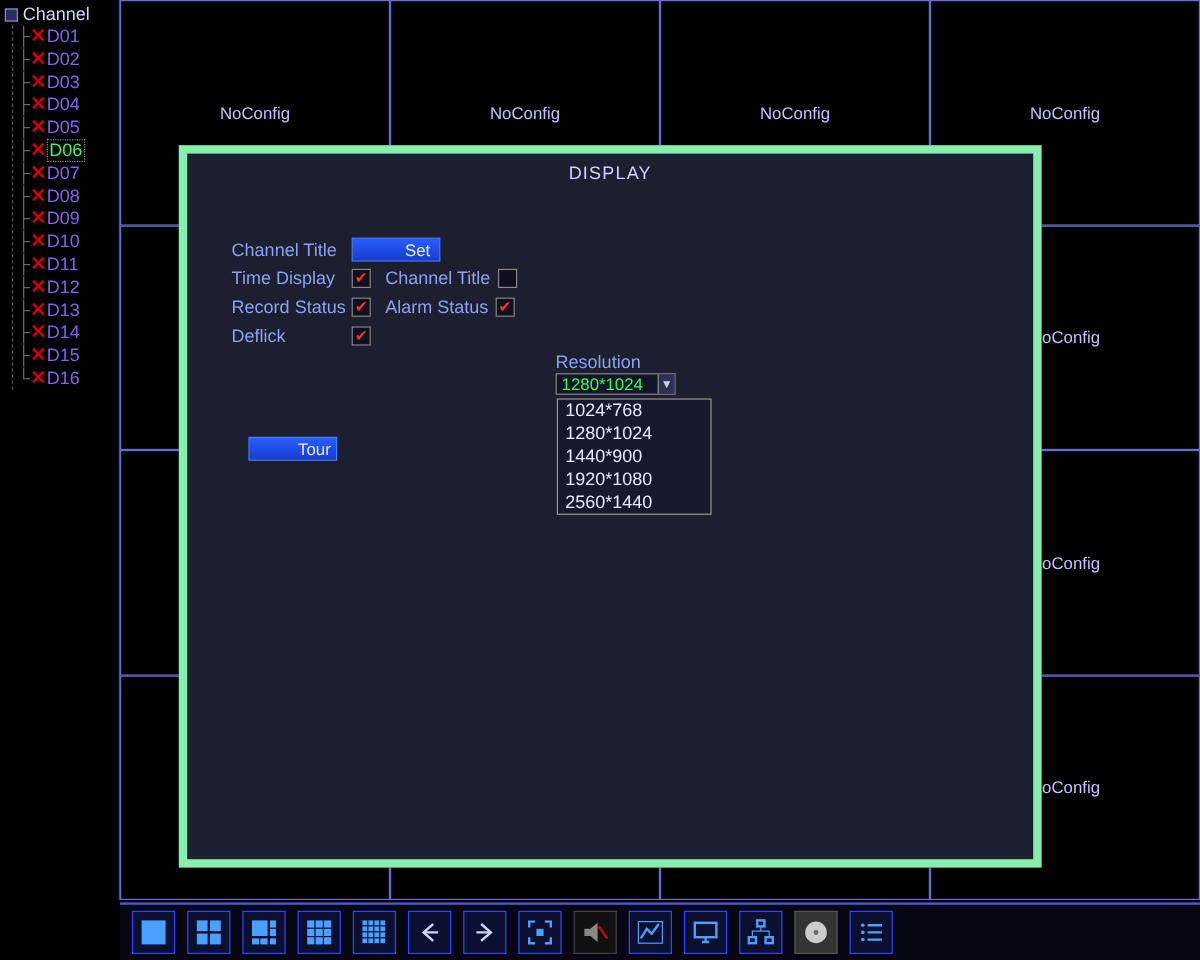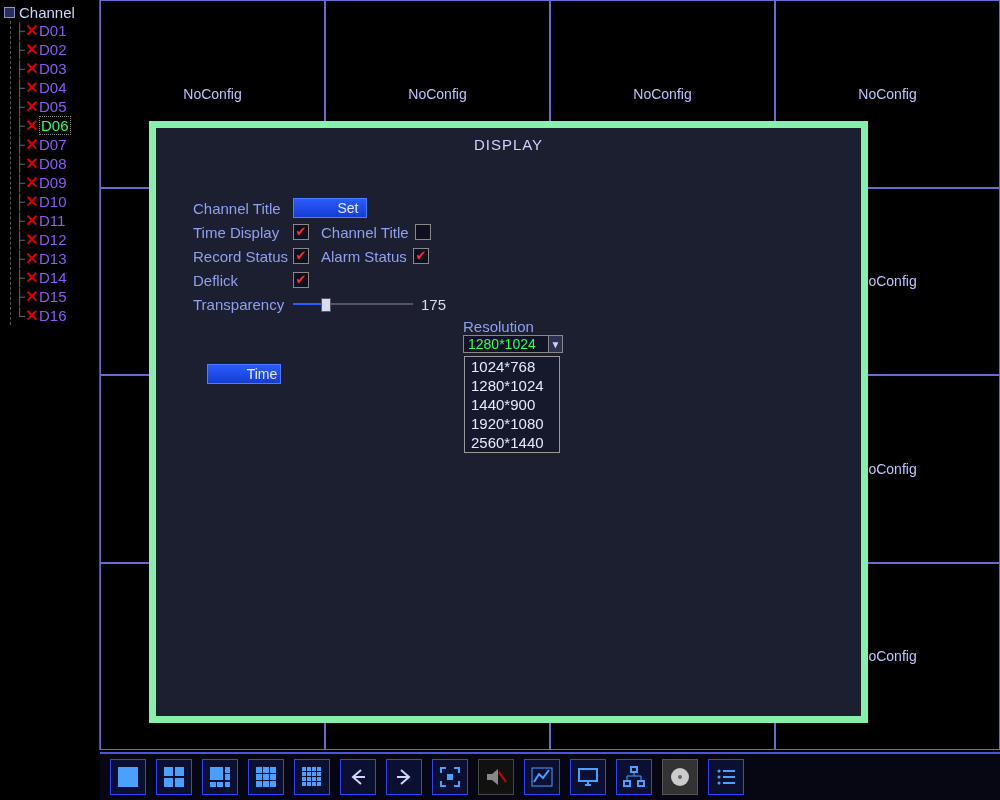--- a/index.html
+++ b/index.html
@@ -36,21 +36,21 @@
   .cb-red { color:#ff3030; font-size:13px; line-height:12px;}
   .lbl2 { color:#8ea0f0; margin-left:8px; margin-right:6px;}
   .slider-wrap { display:flex; align-items:center; gap:8px;}
   .slider { position:relative; width:120px; height:12px;}
   .slider-track { position:absolute; left:0; right:0; top:5px; height:2px; background:#556; }
   .slider-track-l { position:absolute; left:0; width:34px; top:5px; height:2px; background:#2a5cff;}
   .slider-thumb { position:absolute; left:28px; top:0; width:10px; height:14px; background:#d9dcf2; border:1px solid #556;}
   .slider-val { color:#d9dcf2; font-size:15px;}
   .select-box { position:relative; width:100px; height:20px; border:1px solid #888; background:#111427; display:flex; align-items:center; padding:0 4px; color:#2aff5e; font-size:14px;}
   .select-arrow { position:absolute; right:0; top:0; width:14px; height:100%; background:#2d3250; border-left:1px solid #888; display:flex; align-items:center; justify-content:center; color:#d0d0f0; font-size:10px;}
-  .dropdown { position:absolute; left:0; top:20px; width:96px; background:#16192b; border:1px solid #999;}
+  .dropdown { position:absolute; left:0; top:20px; width:129px; background:#16192b; border:1px solid #999;}
   .dropdown div { padding:1px 6px; color:#e6e8ff; font-size:15px; }
   .btn-row { position:absolute; left:0; bottom:14px; width:100%; display:flex; justify-content:center; gap:16px;}
   .btn-lg { width:86px; height:22px;}
 
   
   .toolbar { position:absolute; left:100px; bottom:0; width:900px; height:48px; border-top:2px solid #4a57d8; display:flex; align-items:center; padding-left:10px; gap:10px; background:#060712;}
   .tool { width:36px; height:36px; border:1px solid #2f45ff; display:flex; align-items:center; justify-content:center; color:#5aa0ff; background:#0c1030;}
   .tool svg { width:26px; height:26px; }
   .tool-grey { border-color:#555; background:#333; color:#aaa;}
   .tool-dark { border-color:#444; background:#111;}
@@ -228,46 +228,35 @@
         <span class="cb">
             <span class="cb-red">✔</span>
           </span>
       </div>
       <div class="row">
         <span class="lbl">Deflick</span>
         <span class="cb">
             <span class="cb-red">✔</span>
           </span>
       </div>
-      <div class="row">
-        <span class="lbl">Transparency</span>
-        <div class="slider-wrap">
-          <div class="slider">
-            <div class="slider-track"></div>
-              <div class="slider-track-l"></div>
-            <div class="slider-thumb"></div>
-          </div>
-          <span class="slider-val">175</span>
-        </div>
-      </div>
       <div class="row" style="margin-top:2px;flex-direction:column;">
         <span class="lbl">Resolution</span>
         <div class="select-box">
           <span>1280*1024</span>
           <span class="select-arrow">▼</span>
           <div class="dropdown" id="res-dd">
               <div>1024*768</div>
               <div>1280*1024</div>
               <div>1440*900</div>
               <div>1920*1080</div>
               <div>2560*1440</div>
             </div>
         </div>
       </div>
-      <span class="btn btn-tour">Time</span>
+      <span class="btn btn-tour">Tour</span>
     </div>
   </div>
 
   <div class="toolbar" id="toolbar">
       <div class="tool">
         <svg viewBox="0 0 26 26">
           <rect x="3" y="3" width="20" height="20" class="fill"></rect>
         </svg>
       </div>
       <div class="tool">

